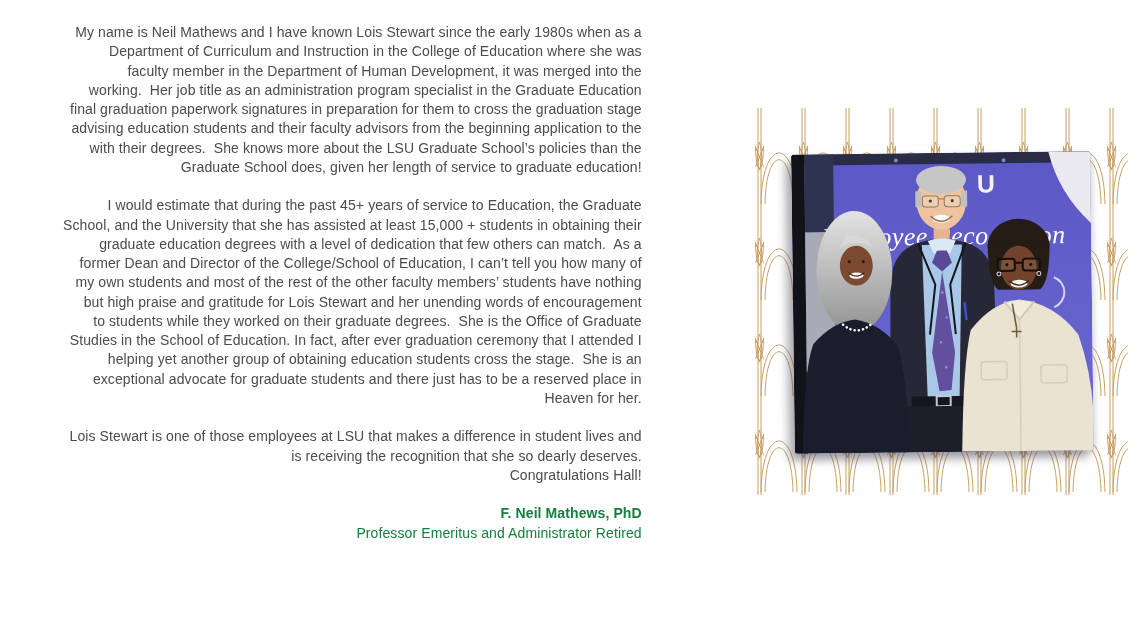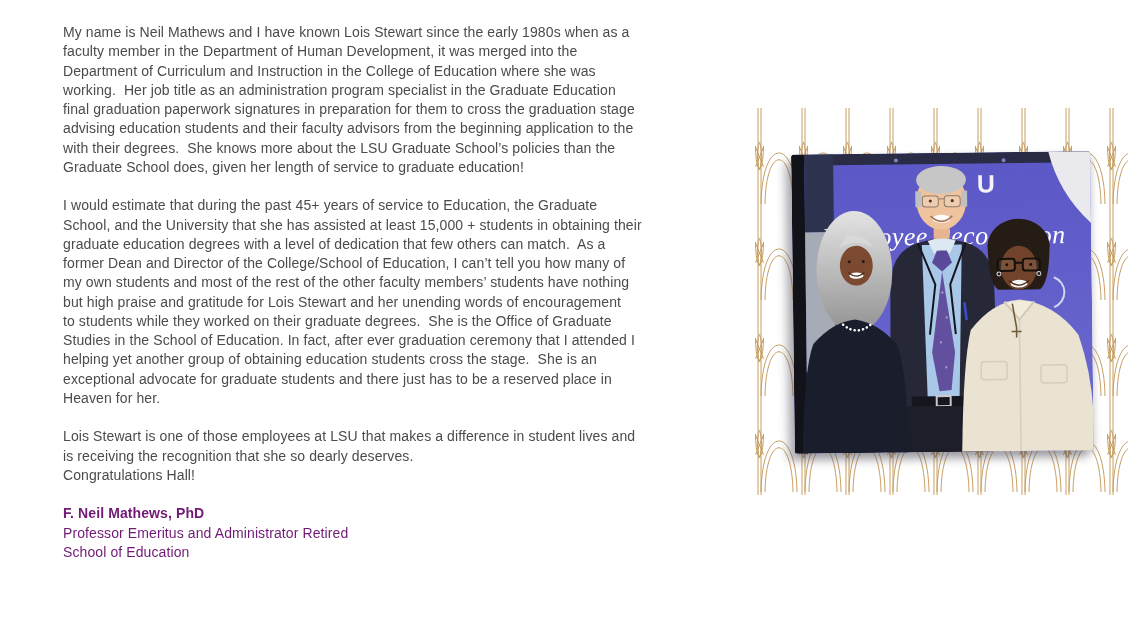--- a/index.html
+++ b/index.html
@@ -5,46 +5,46 @@
   html,body{margin:0;padding:0;}
   body{
     width:1147px;height:617px;position:relative;overflow:hidden;
     background:#ffffff;
     font-family:"Liberation Sans","DejaVu Sans",sans-serif;
   }
   .letter{
     position:absolute;left:63px;top:23px;
     color:#4b4b4d;font-size:14px;line-height:19.25px;letter-spacing:.1px;
   }
-  .line{white-space:pre;}
+  .line{white-space:pre;text-align:right;}
   .para + .para{margin-top:19.25px;}
   .sig{margin-top:19.25px;}
   .sig-name{font-weight:bold;color:#2c2c2e;}
-  .sig .line{color:#701a75;}
+  .sig .line{color:#15803d;}
   .panel{
     position:absolute;left:755px;top:108px;width:373px;height:387px;
   }
   .panel > svg.deco{position:absolute;left:0;top:0;}
   .photo{
     position:absolute;left:38px;top:45px;width:299px;height:299px;
     transform:rotate(-0.7deg);
     box-shadow:-6px 7px 10px rgba(70,70,85,.45), 2px 3px 6px rgba(120,120,130,.25);
     border-radius:3px;overflow:hidden;
   }
   .photo svg{display:block;}
 </style>
 </head>
 <body>
 
 <div class="letter">
   <div id="paras">
       <div class="para">
         <div class="line">My name is Neil Mathews and I have known Lois Stewart since the early 1980s when as a</div>
+        <div class="line">Department of Curriculum and Instruction in the College of Education where she was</div>
         <div class="line">faculty member in the Department of Human Development, it was merged into the</div>
-        <div class="line">Department of Curriculum and Instruction in the College of Education where she was</div>
         <div class="line">working.  Her job title as an administration program specialist in the Graduate Education</div>
         <div class="line">final graduation paperwork signatures in preparation for them to cross the graduation stage</div>
         <div class="line">advising education students and their faculty advisors from the beginning application to the</div>
         <div class="line">with their degrees.  She knows more about the LSU Graduate School’s policies than the</div>
         <div class="line">Graduate School does, given her length of service to graduate education!</div>
       </div>
       <div class="para">
         <div class="line">I would estimate that during the past 45+ years of service to Education, the Graduate</div>
         <div class="line">School, and the University that she has assisted at least 15,000 + students in obtaining their</div>
         <div class="line">graduate education degrees with a level of dedication that few others can match.  As a</div>
@@ -60,21 +60,20 @@
       <div class="para">
         <div class="line">Lois Stewart is one of those employees at LSU that makes a difference in student lives and</div>
         <div class="line">is receiving the recognition that she so dearly deserves.</div>
         <div class="line">Congratulations Hall!</div>
       </div>
     </div>
   <div class="sig">
     <div class="sig-name line">F. Neil Mathews, PhD</div>
     <div>
         <div class="line">Professor Emeritus and Administrator Retired</div>
-        <div class="line">School of Education</div>
       </div>
   </div>
 </div>
 
 <div class="panel">
 
   <svg class="deco" width="373" height="387" aria-hidden="true">
     <defs>
       <pattern id="deco" width="44" height="96" patternUnits="userSpaceOnUse">
         <g stroke="#c79e62" fill="none" stroke-width="1">

